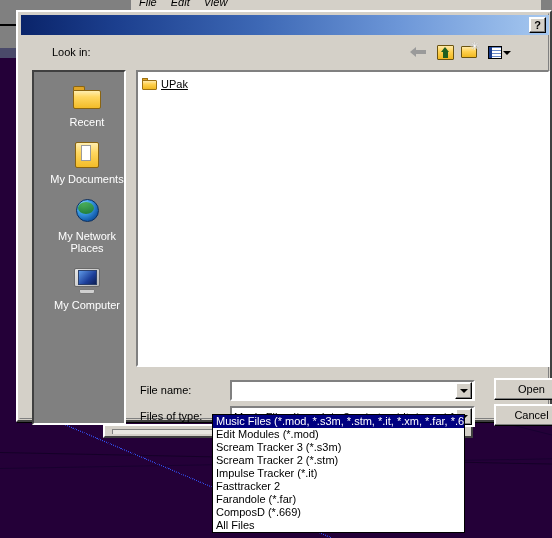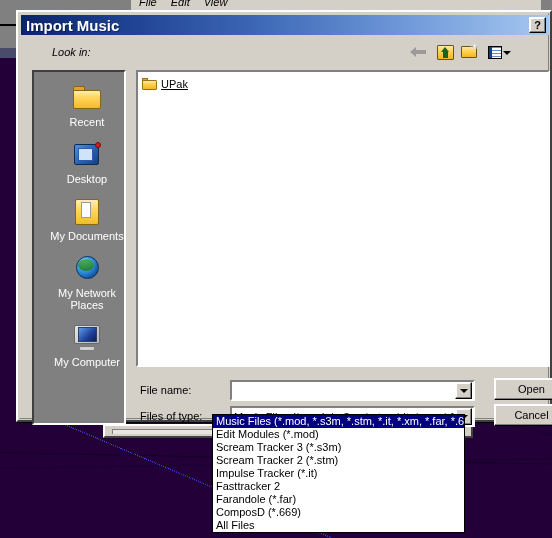--- a/index.html
+++ b/index.html
@@ -207,21 +207,20 @@
     position: absolute;
     left: 0; top: 28px;
     width: 536px;
     height: 26px;
   }
   .lookin-label {
     position: absolute;
     left: 34px; top: 6px;
     font-size: 11px;
     color: #000;
-    font-style: italic;
   }
   .lookin-combo {
     position: absolute;
     left: 118px; top: 2px;
     width: 250px; height: 21px;
     background: #ffffff;
     border: 2px solid;
     border-color: #808080 #ffffff #ffffff #808080;
     box-sizing: border-box;
     display: flex;
@@ -698,21 +697,20 @@
   <div class="bg-toolbar-strip4"></div>
   <div class="bg-panel-left"></div>
 
   <div class="bg-win-bottom"></div>
   <div class="bg-win-inner"></div>
 
   <div class="dialog">
     <div class="dlg-inner-border"></div>
 
     <div class="titlebar">
-      <div class="title-text">Import Music</div>
       <div class="title-spacer"></div>
       <div class="help-btn">?</div>
     </div>
 
     <div class="lookin-row">
       <div class="lookin-label">Look in:</div>
       <div class="lookin-combo">
         <div class="folder-ico"></div>
         <div class="combo-text">Maps</div>
         <div class="combo-arrow"></div>
@@ -722,26 +720,20 @@
         <div class="tool-ico ico-up"></div>
         <div class="tool-ico ico-newfolder"></div>
         <div class="tool-ico ico-views"></div>
       </div>
     </div>
 
     <div class="places">
       <div class="place-item">
         <div class="place-ico pi-recent"></div>
         <div class="place-label">Recent</div>
-      </div>
-      <div class="place-item">
-        <div class="place-ico pi-desktop">
-            <span class="dot"></span>
-          </div>
-        <div class="place-label">Desktop</div>
       </div>
       <div class="place-item">
         <div class="place-ico pi-docs"></div>
         <div class="place-label">My Documents</div>
       </div>
       <div class="place-item">
         <div class="place-ico pi-network"></div>
         <div class="place-label">My Network
 Places</div>
       </div>

